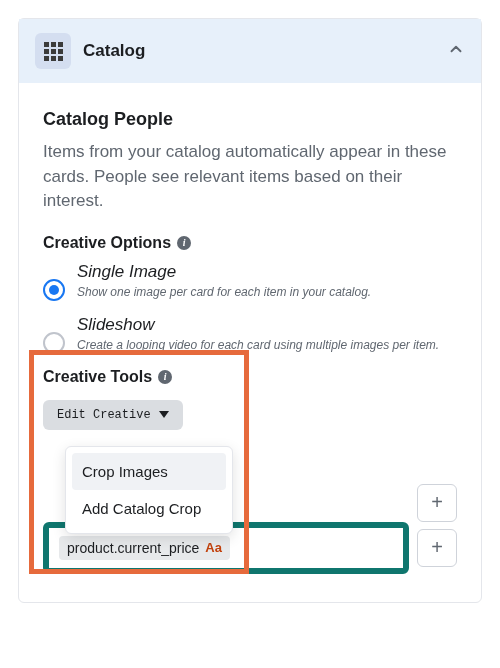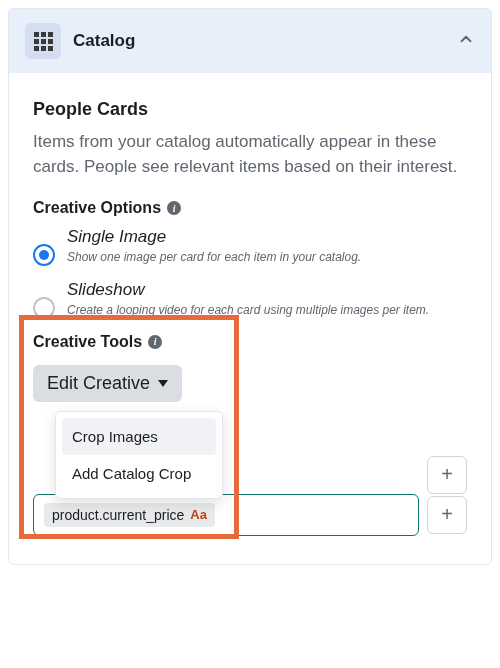--- a/index.html
+++ b/index.html
@@ -8,21 +8,21 @@
     padding: 0;
     font-family: -apple-system, BlinkMacSystemFont, "Segoe UI", Helvetica, Arial, sans-serif;
     background: #ffffff;
     width: 500px;
     height: 668px;
     overflow: hidden;
   }
   .panel {
     border: 1px solid #e4e6eb;
     border-radius: 6px;
-    margin: 8px;
+    margin: 18px;
     overflow: visible;
   }
   .header {
     background: #e7f0fa;
     display: flex;
     align-items: center;
     padding: 14px 16px;
   }
   .header-icon {
     width: 36px;
@@ -133,25 +133,26 @@
     line-height: 1.4;
   }
   .edit-btn {
     display: inline-flex;
     align-items: center;
     gap: 8px;
     background: #dadde1;
     border: none;
     border-radius: 6px;
     padding: 8px 14px;
-    font-size: 18px;
+    font-size: 12px;
     color: #1c1e21;
     font-weight: 500;
     cursor: pointer;
     margin-top: 4px;
+    font-family: Liberation Mono, monospace;
   }
   .caret-down {
     width: 0; height: 0;
     border-left: 5px solid transparent;
     border-right: 5px solid transparent;
     border-top: 7px solid #1c1e21;
   }
   .dropdown {
     position: absolute;
     left: 22px;
@@ -179,21 +180,21 @@
     z-index: 10;
   }
   .pill-row {
     display: flex;
     align-items: center;
     gap: 0;
     width: 100%;
   }
   .pill-input {
     flex: 1;
-    border: 1px solid #0f766e;
+    border: 6px solid #0f766e;
     border-radius: 6px;
     padding: 8px 10px;
     display: flex;
     align-items: flex-end;
     background: #ffffff;
     min-height: 38px;
   }
   .pill-token {
     background: #e7e9eb;
     border-radius: 4px;
@@ -246,21 +247,21 @@
     </div>
     <div class="header-title">Catalog</div>
     <div class="chevron">
       <svg width="18" height="18" viewBox="0 0 24 24" fill="none" stroke="#606770" stroke-width="2.5" stroke-linecap="round" stroke-linejoin="round">
           <polyline points="6 15 12 9 18 15"></polyline>
         </svg>
     </div>
   </div>
 
   <div class="body">
-    <div class="section-title">People Cards</div>
+    <div class="section-title">Catalog People</div>
     <p class="section-sub">Items from your catalog automatically appear in these cards. People see relevant items based on their interest.</p>
 
     <div class="sub-label">
       <span>Creative Options</span>
       <span class="info-circle">i</span>
     </div>
 
     <div class="radio-row">
       <span class="radio selected"></span>
       <div>

